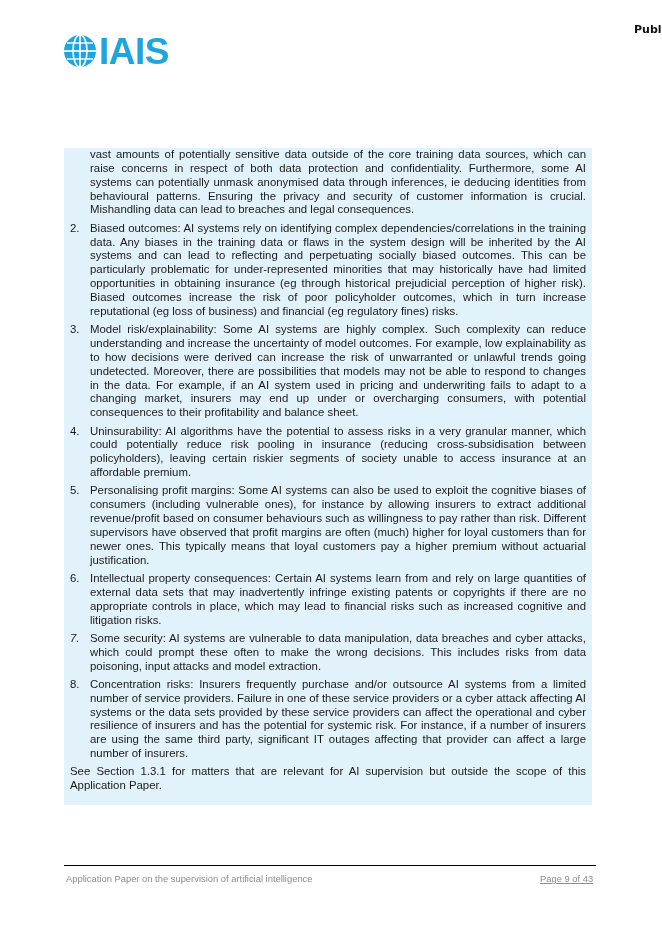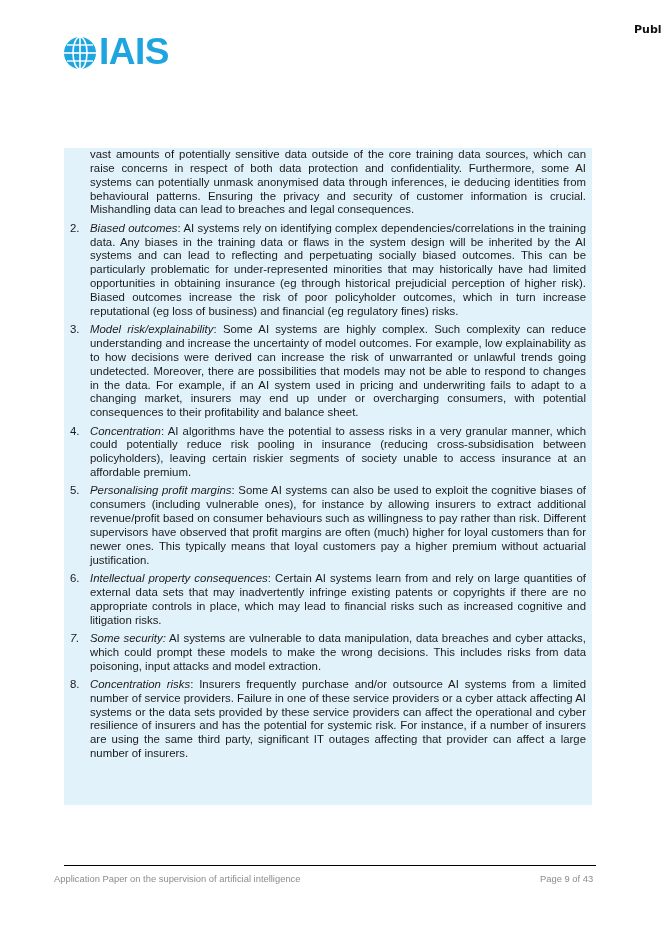--- a/index.html
+++ b/index.html
@@ -1,36 +1,36 @@
 <!DOCTYPE html>
 <html><head>
 <meta charset="utf-8">
 <style>
   html, body { margin: 0; padding: 0; background: #ffffff; }
   body { width: 662px; height: 936px; position: relative; overflow: hidden;
          font-family: "Liberation Sans", sans-serif; color: #1a1a1a; }
   .public-label { position: absolute; top: 23px; left: 612px; font-size: 11px; font-weight: bold;
                   font-family: "DejaVu Sans", sans-serif; color: #111; margin-left: 22px; }
-  .logo { position: absolute; left: 63px; top: 34px; display: flex; align-items: flex-end; }
+  .logo { position: absolute; left: 63px; top: 34px; display: flex; align-items: flex-start; }
   .logo svg { display: block; }
   .logo-text { font-family: "Liberation Sans", sans-serif; font-weight: bold; font-size: 37px;
                color: #1ea5e0; letter-spacing: -0.5px; margin-left: 2px; line-height: 36px; }
   .box { position: absolute; left: 64px; top: 148px; width: 528px; height: 657px;
          background: #e1f2fa; box-sizing: border-box; padding: 0 6px 15px 6px; }
   .list { margin: 0; padding: 0; list-style: none; }
   .item { position: relative; padding-left: 20px; font-size: 11.4px; line-height: 13.85px;
           text-align: justify; margin-bottom: 4.5px; }
   .item .num { position: absolute; left: 0; top: 0; }
   .item .num.it { font-style: italic; }
-  .item .term { font-style: italic; }
+  .item .term { }
   .cont { padding-left: 20px; font-size: 11.4px; line-height: 13.85px; text-align: justify; margin-bottom: 4.5px; padding-top: 0; }
   .closing { font-size: 11.4px; line-height: 13.85px; text-align: justify; margin-top: 2px; }
   .footer-rule { position: absolute; left: 64px; top: 865px; width: 532px; height: 1px; background: #000; }
-  .footer-left { position: absolute; left: 54px; top: 873px; font-size: 9.4px; line-height: 12.5px; color: #8c8c8c; }
-  .footer-right { position: absolute; left: 540px; top: 873px; font-size: 9.4px; color: #8c8c8c; }
+  .footer-left { position: absolute; left: 66px; top: 873px; font-size: 9.4px; line-height: 12.5px; color: #8c8c8c; }
+  .footer-right { position: absolute; left: 540px; top: 873px; font-size: 9.4px; color: #8c8c8c; text-decoration: underline; }
 </style>
 </head>
 <body>
 
 <div class="public-label">Public</div>
 
 <div class="logo">
   <span>
     <svg width="34" height="34" viewBox="0 0 34 34">
       <circle cx="17" cy="17" r="16" fill="#1ea5e0"></circle>
@@ -50,38 +50,39 @@
     <li class="item">
       <span class="num">2.</span>
       <span class="term">Biased outcomes</span><span>: </span><span>AI systems rely on identifying complex dependencies/correlations in the training data. Any biases in the training data or flaws in the system design will be inherited by the AI systems and can lead to reflecting and perpetuating socially biased outcomes. This can be particularly problematic for under-represented minorities that may historically have had limited opportunities in obtaining insurance (eg through historical prejudicial perception of higher risk). Biased outcomes increase the risk of poor policyholder outcomes, which in turn increase reputational (eg loss of business) and financial (eg regulatory fines) risks.</span>
     </li>
     <li class="item">
       <span class="num">3.</span>
       <span class="term">Model risk/explainability</span><span>: </span><span>Some AI systems are highly complex. Such complexity can reduce understanding and increase the uncertainty of model outcomes. For example, low explainability as to how decisions were derived can increase the risk of unwarranted or unlawful trends going undetected. Moreover, there are possibilities that models may not be able to respond to changes in the data. For example, if an AI system used in pricing and underwriting fails to adapt to a changing market, insurers may end up under or overcharging consumers, with potential consequences to their profitability and balance sheet.</span>
     </li>
     <li class="item">
       <span class="num">4.</span>
-      <span class="term">Concentration</span><span>: </span><span>AI algorithms have the potential to assess risks in a very granular manner, which could potentially reduce risk pooling in insurance (reducing cross-subsidisation between policyholders), leaving certain riskier segments of society unable to access insurance at an affordable premium.</span>
+      <span class="term">Uninsurability</span><span>: </span><span>AI algorithms have the potential to assess risks in a very granular manner, which could potentially reduce risk pooling in insurance (reducing cross-subsidisation between policyholders), leaving certain riskier segments of society unable to access insurance at an affordable premium.</span>
     </li>
     <li class="item">
       <span class="num">5.</span>
       <span class="term">Personalising profit margins</span><span>: </span><span>Some AI systems can also be used to exploit the cognitive biases of consumers (including vulnerable ones), for instance by allowing insurers to extract additional revenue/profit based on consumer behaviours such as willingness to pay rather than risk. Different supervisors have observed that profit margins are often (much) higher for loyal customers than for newer ones. This typically means that loyal customers pay a higher premium without actuarial justification.</span>
     </li>
     <li class="item">
       <span class="num">6.</span>
       <span class="term">Intellectual property consequences</span><span>: </span><span>Certain AI systems learn from and rely on large quantities of external data sets that may inadvertently infringe existing patents or copyrights if there are no appropriate controls in place, which may lead to financial risks such as increased cognitive and litigation risks.</span>
     </li>
     <li class="item">
       <span class="num it">7.</span>
-      <span class="term">Some security:</span><span> </span><span>AI systems are vulnerable to data manipulation, data breaches and cyber attacks, which could prompt these models to make the wrong decisions. This includes risks from data poisoning, input attacks and model extraction.</span>
+      <span class="term">Some security:</span><span> </span><span>AI systems are vulnerable to data manipulation, data breaches and cyber attacks, which could prompt these often to make the wrong decisions. This includes risks from data poisoning, input attacks and model extraction.</span>
     </li>
     <li class="item">
       <span class="num">8.</span>
       <span class="term">Concentration risks</span><span>: </span><span>Insurers frequently purchase and/or outsource AI systems from a limited number of service providers. Failure in one of these service providers or a cyber attack affecting AI systems or the data sets provided by these service providers can affect the operational and cyber resilience of insurers and has the potential for systemic risk. For instance, if a number of insurers are using the same third party, significant IT outages affecting that provider can affect a large number of insurers.</span>
     </li>
   </ol>
+  <div class="closing">See Section 1.3.1 for matters that are relevant for AI supervision but outside the scope of this Application Paper.</div>
 </div>
 
 <div class="footer-rule"></div>
 <div class="footer-left">
   <div>Application Paper on the supervision of artificial intelligence</div>
 </div>
 <div class="footer-right">Page 9 of 43</div>
 
 </body></html>

